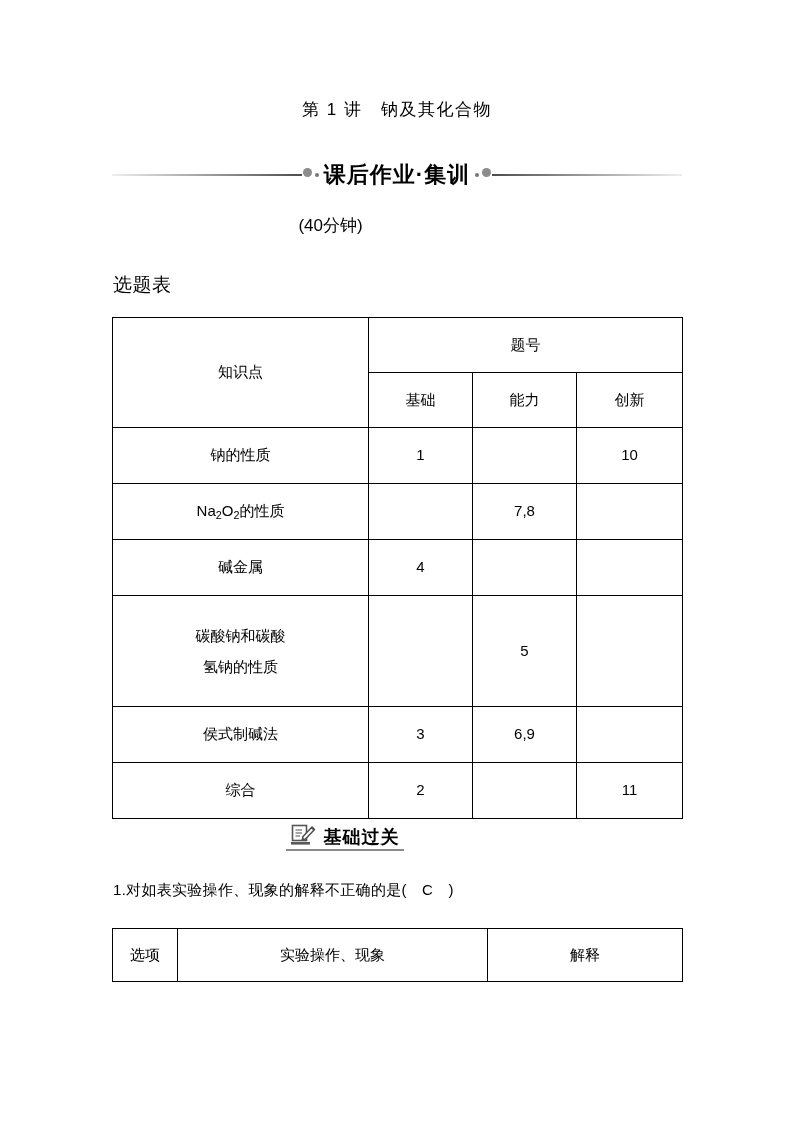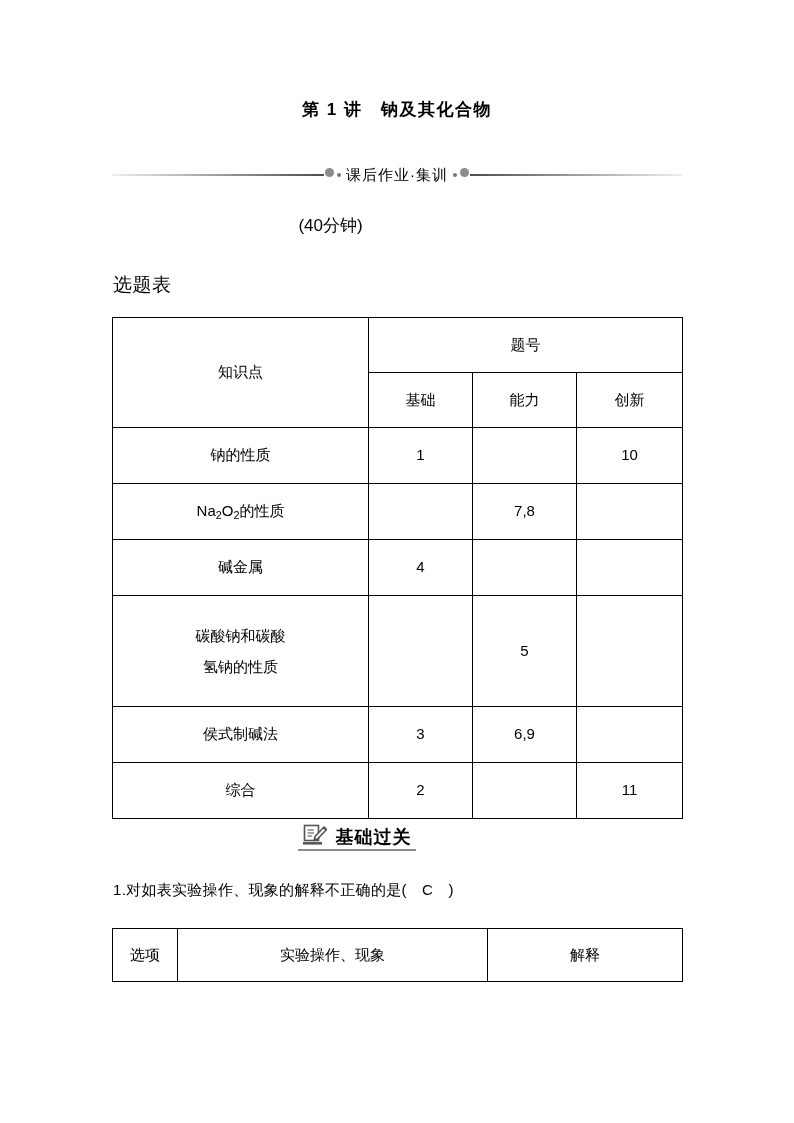--- a/index.html
+++ b/index.html
@@ -24,21 +24,21 @@
   
   .lecture-title {
     position: absolute;
     top: 98px;
     left: 0;
     width: 794px;
     text-align: center;
     font-size: 17px;
     letter-spacing: 1.5px;
     font-family: "Liberation Sans", "DejaVu Sans", sans-serif;
-    font-weight: 700;
+    font-weight: 400;
     white-space: pre;
   }
 
   
   .divider {
     position: absolute;
     top: 158px;
     left: 112px;
     width: 570px;
     height: 34px;
@@ -69,22 +69,22 @@
     width: 4px;
     height: 4px;
     border-radius: 50%;
     background: #777777;
     flex: 0 0 auto;
     margin: 0 2px;
   }
   .divider-text {
     flex: 0 0 auto;
     font-family: "Liberation Sans", "DejaVu Sans", sans-serif;
-    font-weight: normal;
-    font-size: 15px;
+    font-weight: bold;
+    font-size: 22px;
     letter-spacing: 1px;
     padding: 0 3px;
     white-space: pre;
   }
 
   
   .duration {
     position: absolute;
     top: 214px;
     left: 0;
@@ -141,21 +141,21 @@
     font-size: 0.72em;
     vertical-align: baseline;
     position: relative;
     bottom: -0.28em;
   }
 
   
   .badge {
     position: absolute;
     top: 823px;
-    left: 12px;
+    left: 0;
     width: 689px;
     display: flex;
     align-items: center;
     justify-content: center;
   }
   .badge-inner {
     display: inline-flex;
     align-items: flex-end;
     gap: 7px;
     border-bottom: 2px solid #8a8a8a;

